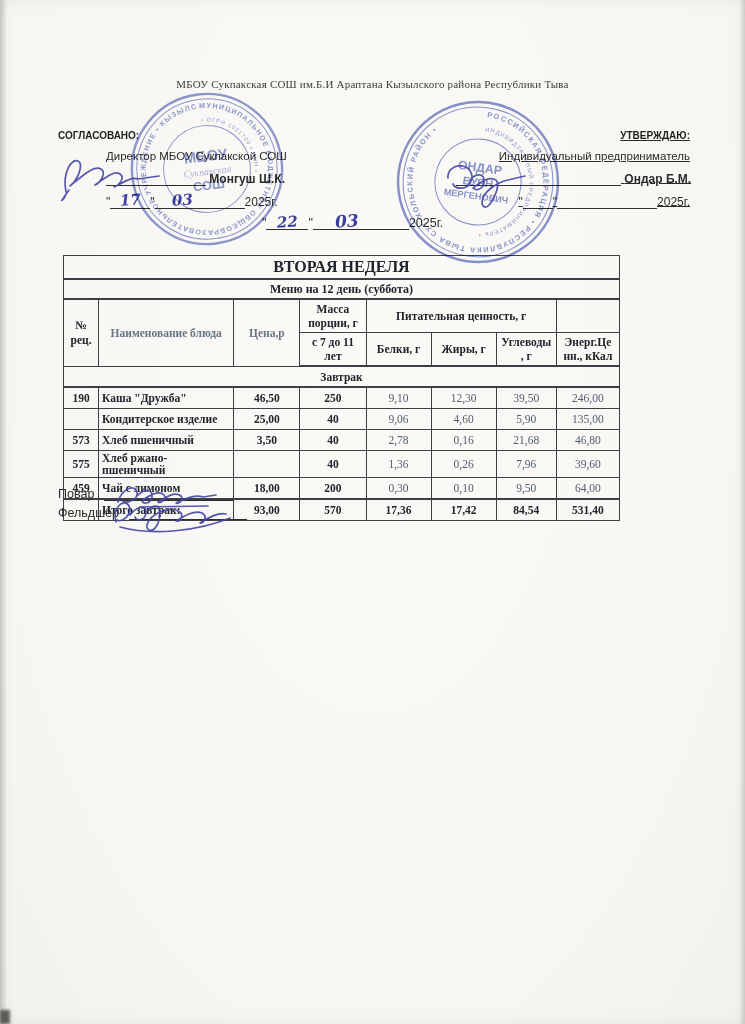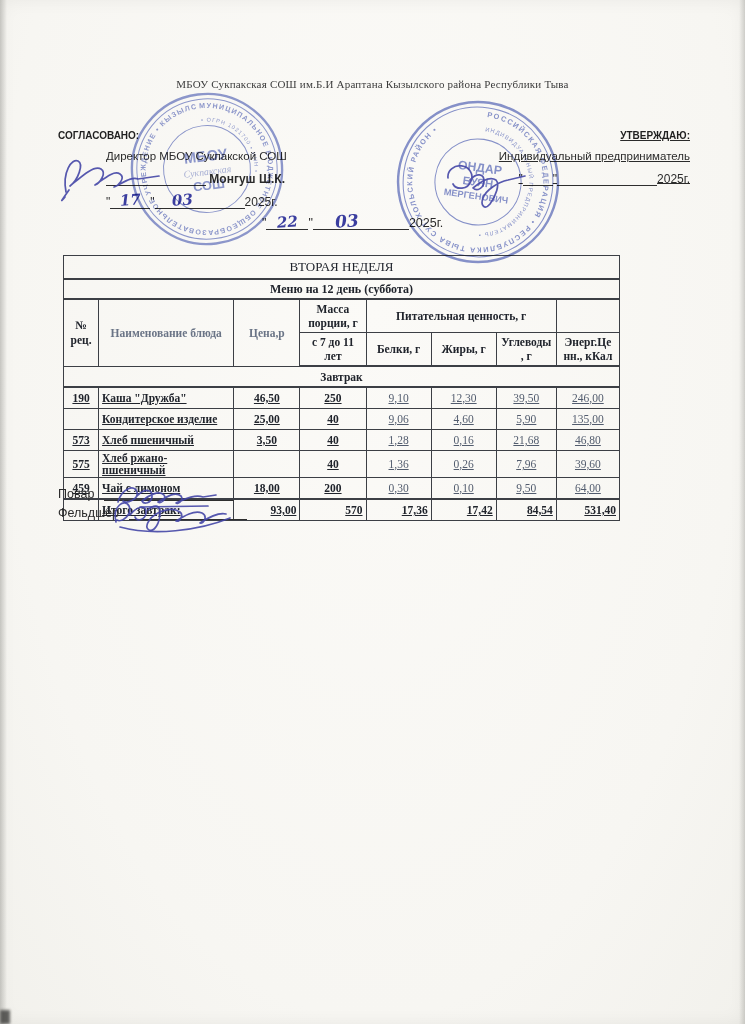--- a/index.html
+++ b/index.html
@@ -39,32 +39,32 @@
   .center-date{position:absolute;left:262px;top:216px;font-size:12.5px;white-space:nowrap;}
 
   
   .menu-table-wrap{position:absolute;left:63px;top:255px;}
   table.menu{
     border-collapse:collapse;table-layout:fixed;width:557px;
     font-family:"Liberation Serif", serif;font-size:11.5px;color:#20242c;
     background:transparent;
   }
   table.menu td{border:1px solid #3c3f45;padding:1px 3px;text-align:center;vertical-align:middle;overflow:hidden;}
-  tr.week-row td{font-weight:normal;font-size:13px;height:20px;border-bottom-width:2px;}
+  tr.week-row td{font-weight:bold;font-size:16px;height:20px;border-bottom-width:2px;}
   tr.menu-row td{font-weight:bold;font-size:12px;height:16px;border-bottom-width:2px;}
   tr.head-a td, tr.head-b td{font-weight:bold;line-height:1.25;}
   tr.head-a td{height:30px;}
   tr.head-b td{height:30px;border-bottom-width:2px;}
   td.faded{color:#6a7486;}
   tr.section-row td{font-weight:bold;height:17px;border-bottom-width:2px;}
-  tr.data-row td{height:18px;text-decoration:underline;}
+  tr.data-row td{height:18px;}
   tr.data-row td.c-name{text-align:left;font-weight:bold;}
   tr.data-row td.c-num, tr.data-row td.c-price, tr.data-row td.c-mass{font-weight:bold;}
   tr.data-row td.c-val{color:#525c6e;}
-  tr.total-row td{font-weight:bold;border-top-width:2px;text-align:right;}
+  tr.total-row td{font-weight:bold;border-top-width:2px;}
   tr.total-row td.c-name{text-align:left;}
   tr.total-row td.c-val{color:#20242c;}
 
   
   .footer-line{position:absolute;left:58px;font-size:12.5px;white-space:nowrap;}
   .footer-cook{top:487px;}
   .footer-feldsher{top:506px;}
 
   
   .stamp{position:absolute;mix-blend-mode:multiply;pointer-events:none;}
@@ -93,20 +93,24 @@
       <span style="font-weight:bold;">Монгуш Ш.К.</span>
     </div>
     <div class="row">
       <span>"</span><span class="uline" style="width:40px;"><span class="hand">17</span></span><span>"</span><span class="uline" style="width:56px;"><span class="hand">03</span></span><span class="uline" style="width:34px;"></span><span class="yr">2025г.</span>
     </div>
   </div>
 
   <div class="block right-block">
     <div class="heading">УТВЕРЖДАЮ:</div>
     <div class="row" style="font-size:11.5px;">Индивидуальный предприниматель</div>
+    <div class="row">
+      <span class="uline" style="width:165px;"></span>
+      <span style="font-weight:bold;">Ондар Б.М.</span>
+    </div>
     <div class="row">
       <span>"</span><span class="uline" style="width:30px;"></span><span>"</span><span class="uline" style="width:100px;"></span><span class="yr">2025г.</span>
     </div>
   </div>
 
   <div class="center-date">
     <span>"</span><span class="uline" style="width:42px;"><span class="hand">22</span></span><span>"</span><span class="uline" style="width:68px;"><span class="hand" style="font-size:17px;">03</span></span><span class="uline" style="width:28px;"></span><span class="yr">2025г.</span>
   </div>
 
   <div class="menu-table-wrap">
@@ -165,21 +169,21 @@
         <td class="c-val">9,06</td>
         <td class="c-val">4,60</td>
         <td class="c-val">5,90</td>
         <td class="c-val">135,00</td>
       </tr>
       <tr class="data-row">
         <td class="c-num">573</td>
         <td class="c-name">Хлеб пшеничный</td>
         <td class="c-price">3,50</td>
         <td class="c-mass">40</td>
-        <td class="c-val">1,28</td>
+        <td class="c-val">2,78</td>
         <td class="c-val">0,16</td>
         <td class="c-val">21,68</td>
         <td class="c-val">46,80</td>
       </tr>
       <tr class="data-row">
         <td class="c-num">575</td>
         <td class="c-name">Хлеб ржано-пшеничный</td>
         <td class="c-price"></td>
         <td class="c-mass">40</td>
         <td class="c-val">1,36</td>

